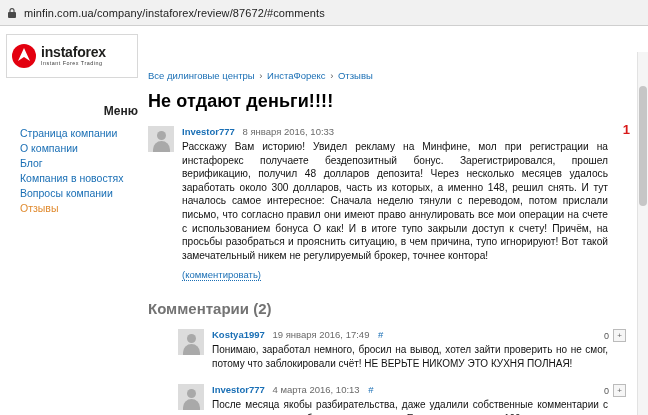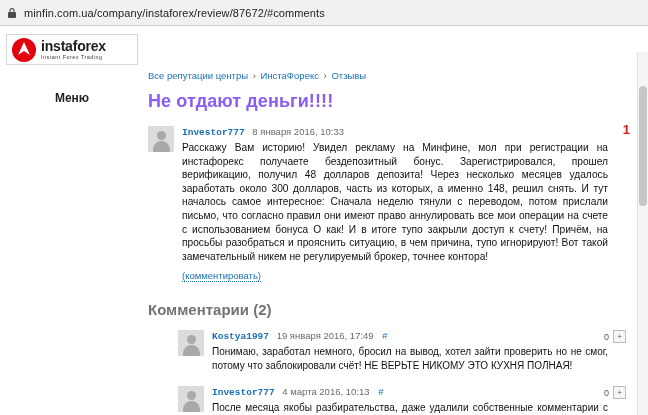--- a/index.html
+++ b/index.html
@@ -62,21 +62,21 @@
 
   
   .sidebar {
     position: absolute;
     left: 6px;
     top: 8px;
     width: 132px;
   }
   .logo-box {
     width: 132px;
-    height: 31px;
+    height: 44px;
     border: 1px solid #d8d8d8;
     box-sizing: border-box;
     display: flex;
     align-items: center;
     padding-left: 4px;
     background: #fff;
   }
   .logo-mark {
     width: 26px;
     height: 26px;
@@ -97,21 +97,21 @@
   }
   .logo-sub {
     font-size: 5.4px;
     color: #3b3b3b;
     letter-spacing: 0.5px;
     margin-top: 2px;
   }
 
   .menu-title {
     margin-top: 26px;
-    text-align: center;
+    text-align: right;
     font-size: 12px;
     font-weight: bold;
     color: #222;
   }
   .menu-list {
     list-style: none;
     margin: 8px 0 0 0;
     padding: 0 0 0 14px;
   }
   .menu-list li {
@@ -136,21 +136,21 @@
     font-size: 9.5px;
     color: #1a6fb5;
     margin-bottom: 10px;
     white-space: nowrap;
   }
   .breadcrumb .sep { color: #555; margin: 0 2px; }
 
   .article-title {
     font-size: 18px;
     font-weight: bold;
-    color: #8b5cf6;
+    color: #000000;
     margin: 0 0 14px 0;
     letter-spacing: 0.1px;
   }
 
   .post {
     display: flex;
     align-items: flex-start;
   }
   .avatar {
     width: 26px;
@@ -184,21 +184,20 @@
   .post-body { flex: 1 1 auto; }
   .post-meta {
     font-size: 9.5px;
     margin-bottom: 3px;
     white-space: nowrap;
   }
   .author {
     color: #1a6fb5;
     font-weight: bold;
     margin-right: 5px;
-    font-family: Liberation Mono, monospace;
   }
   .post-date { color: #6a6a6a; }
   .anchor-link { color: #1a6fb5; margin-left: 6px; text-decoration: none; }
 
   .post-text {
     font-size: 10.2px;
     line-height: 13.6px;
     color: #111;
     text-align: justify;
   }
@@ -306,26 +305,34 @@
         </svg>
       </span>
       <span class="logo-text">
         <span class="logo-main">instaforex</span>
         <span class="logo-sub">Instant Forex Trading</span>
       </span>
     </div>
 
     <div class="menu-title">Меню</div>
 
+    <ul class="menu-list">
+      <li>Страница компании</li>
+      <li>О компании</li>
+      <li>Блог</li>
+      <li>Компания в новостях</li>
+      <li>Вопросы компании</li>
+      <li class="active">Отзывы</li>
+    </ul>
   </div>
 
   <div class="content">
 
     <div class="breadcrumb">
-      <span>Все репутации центры</span>
+      <span>Все дилинговые центры</span>
       <span class="sep">›</span>
       <span>ИнстаФорекс</span>
       <span class="sep">›</span>
       <span>Отзывы</span>
     </div>
 
     <h1 class="article-title">Не отдают деньги!!!!</h1>
 
     <div class="post">
       <div class="avatar">

